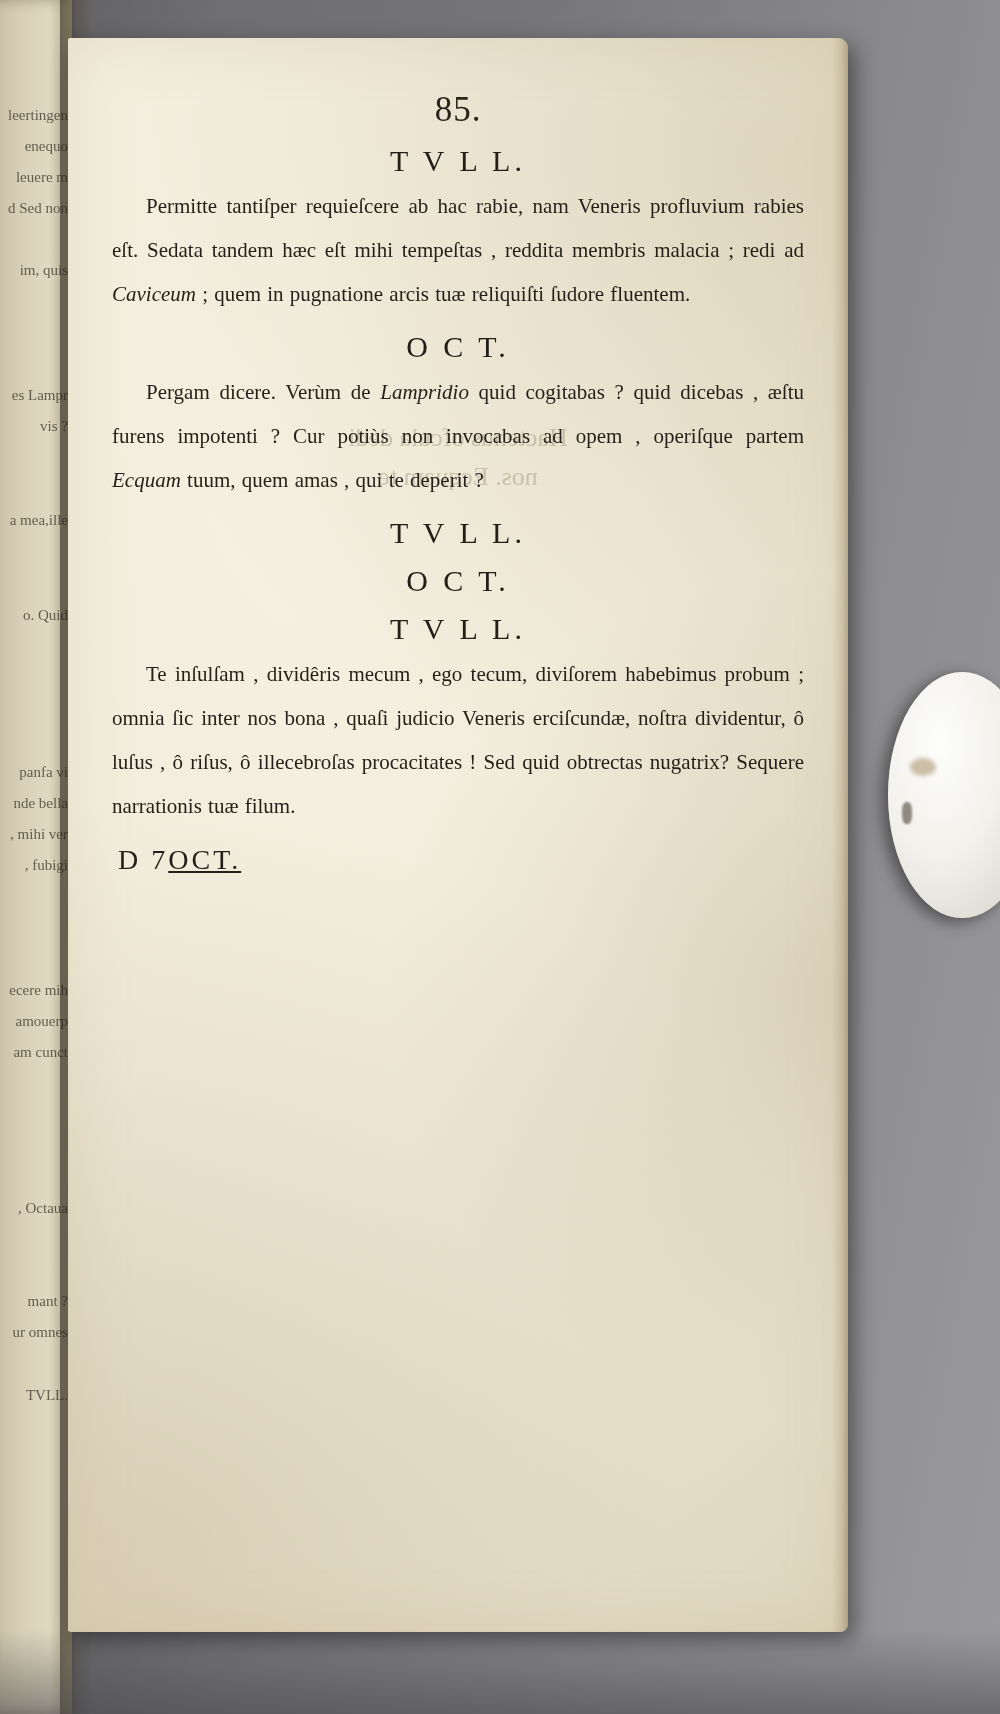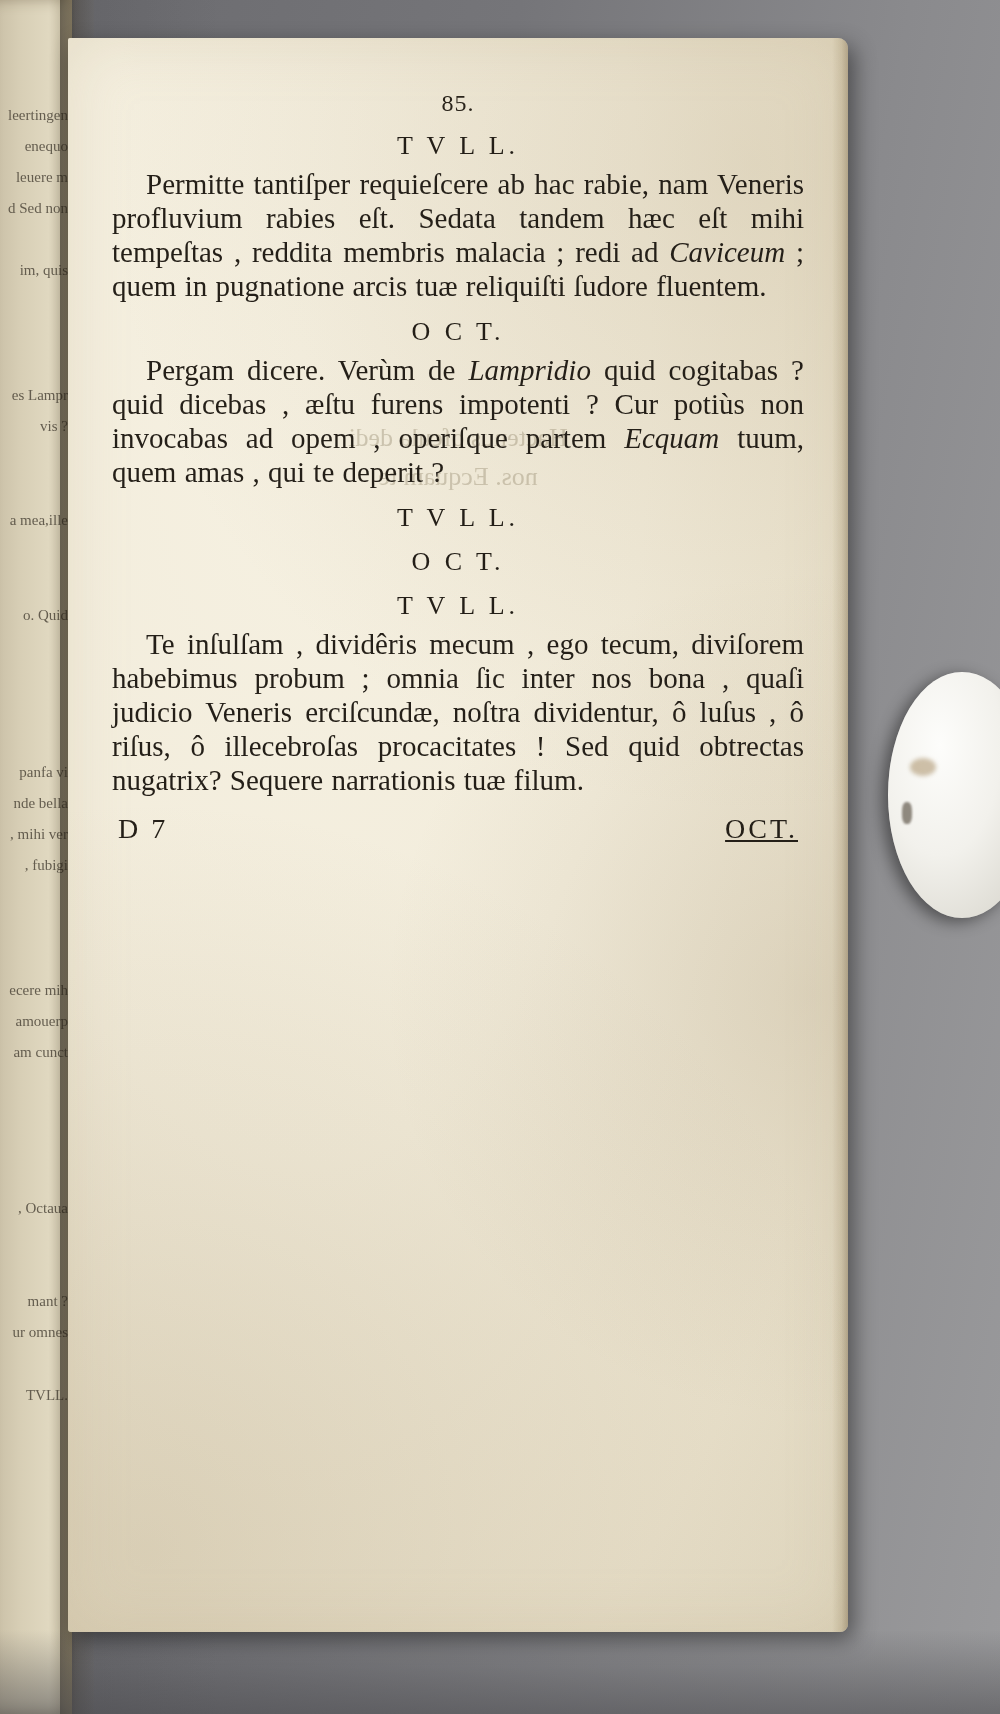--- a/index.html
+++ b/index.html
@@ -95,50 +95,49 @@
 
   
   .textblock {
     position: relative;
     z-index: 3;
     padding: 52px 44px 0 44px;
     color: #241f18;
   }
   .folio {
     text-align: center;
-    font-size: 24px;
+    font-size: 35px;
     letter-spacing: 1px;
     margin-bottom: 6px;
     color: #2a241b;
   }
   .speaker {
     text-align: center;
-    font-size: 26px;
+    font-size: 30px;
     letter-spacing: 4px;
     margin: 14px 0 6px 0;
     color: #231e17;
     font-family: "Liberation Serif", serif;
   }
   .para {
-    font-size: 29px;
-    line-height: 34px;
+    font-size: 21px;
+    line-height: 44px;
     text-align: justify;
     text-indent: 34px;
     margin: 0 0 2px 0;
     color: #241f18;
     word-spacing: 1px;
     hyphens: manual;
   }
   .para em {
     font-style: italic;
   }
 
   .signature {
     display: flex;
-    justify-content: space-between;
     align-items: baseline;
     margin-top: 16px;
     padding: 0 6px;
     font-size: 28px;
     letter-spacing: 2px;
   }
   .sig-left { letter-spacing: 3px; }
   .sig-right { letter-spacing: 3px; text-decoration: underline; }
 
   

